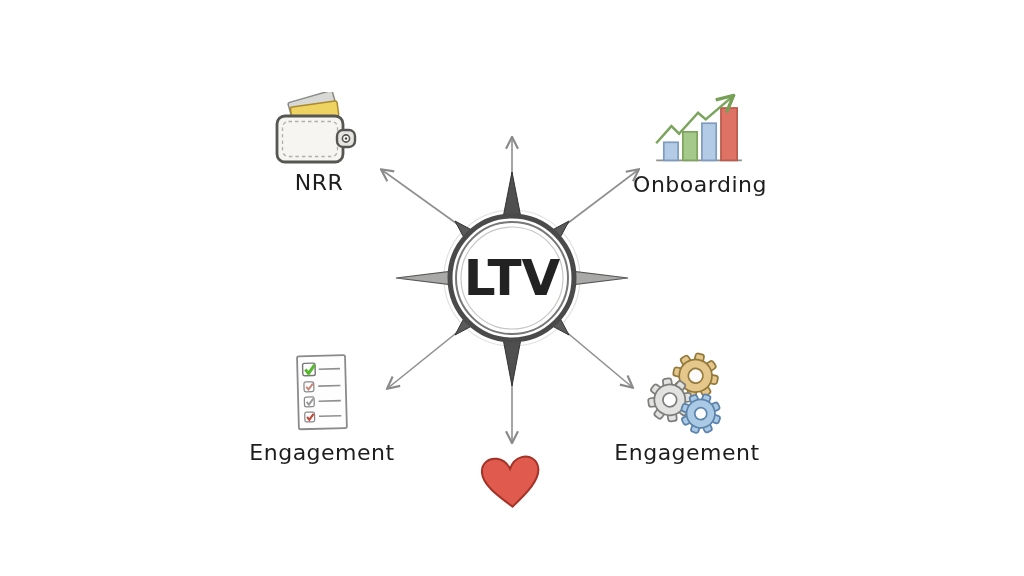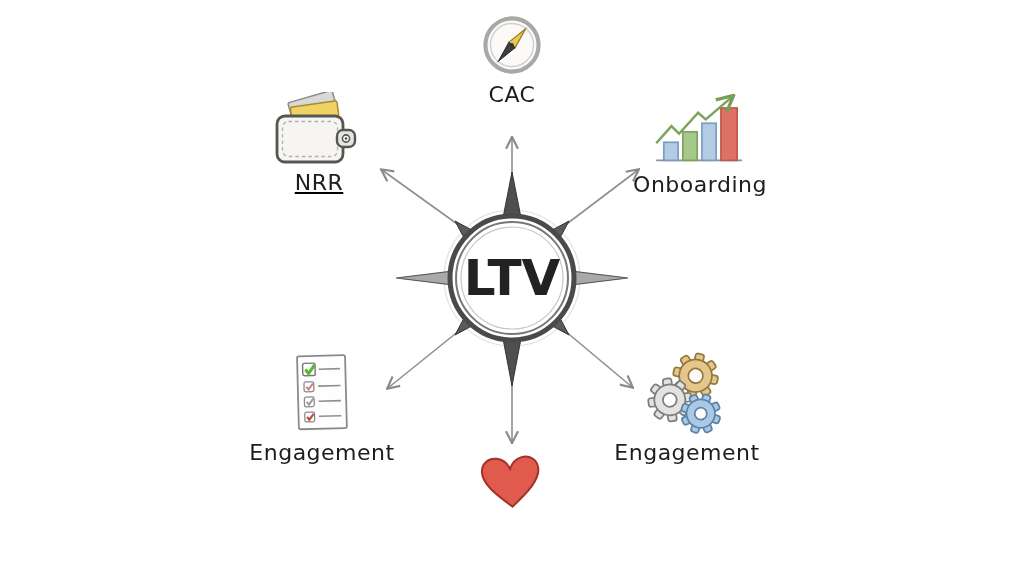--- a/index.html
+++ b/index.html
@@ -6,21 +6,21 @@
   .canvas {
     position:relative; width:1024px; height:576px; overflow:hidden;
     background: radial-gradient(ellipse 130% 130% at 50% 45%, #ffffff 55%, #f2f1ef 100%);
     font-family:"DejaVu Sans", sans-serif;
   }
   .overlay { position:absolute; left:0; top:0; width:1024px; height:576px; }
   .compass-svg { position:absolute; left:372px; top:138px; width:280px; height:280px; }
   .node { position:absolute; display:flex; flex-direction:column; align-items:center; }
   .node .label { font-size:22px; color:#1d1d1d; margin-top:4px; letter-spacing:.5px; white-space:nowrap; }
   .n-cac   { left:427px; top:12px;  width:170px; }
-  .n-nrr   { left:234px; top:92px;  width:170px;text-decoration:underline; }
+  .n-nrr   { left:234px; top:92px;  width:170px; }
   .n-onb   { left:615px; top:88px;  width:170px; }
   .n-engl  { left:237px; top:352px; width:170px; }
   .n-ret   { left:426px; top:452px; width:170px; }
   .n-engr  { left:602px; top:350px; width:170px; }
   svg text.ltv { font-family:"DejaVu Sans", sans-serif; font-weight:bold; }
 </style>
 </head>
 <body>
 
 <div class="canvas">
@@ -57,33 +57,20 @@
       <polygon points="57,57 42,29 29,42" fill="#5a5a5a" stroke="#333" stroke-width="1"></polygon>
       <polygon points="-57,57 -42,29 -29,42" fill="#5a5a5a" stroke="#333" stroke-width="1"></polygon>
     </g>
 
     <circle r="62" fill="#ffffff" stroke="#4a4a4a" stroke-width="5"></circle>
     <circle r="56" fill="none" stroke="#777" stroke-width="2"></circle>
     <circle r="51" fill="none" stroke="#c6c6c4" stroke-width="1.2"></circle>
     <text class="ltv" x="0" y="17" text-anchor="middle" font-size="50" fill="#222">LTV</text>
   </svg>
 
-  <div class="node n-cac">
-    <svg width="66" height="66" viewBox="0 0 72 72">
-      <circle cx="36" cy="36" r="29" fill="#fbfaf8" stroke="#a8a8a6" stroke-width="4.5"></circle>
-      <circle cx="36" cy="36" r="23.5" fill="none" stroke="#cfcfcd" stroke-width="1.5"></circle>
-      <g transform="rotate(40 36 36)">
-        <line x1="36" y1="11" x2="36" y2="61" stroke="#777" stroke-width="1"></line>
-        <polygon points="36,13 40.5,36 31.5,36" stroke="#97802a" stroke-width="1.4" fill="#eec94f"></polygon>
-        <polygon points="36,59 40.5,36 31.5,36" fill="#3e3e3e" stroke="#242424" stroke-width="1"></polygon>
-        <circle cx="36" cy="36" r="2" fill="#333"></circle>
-      </g>
-    </svg>
-    <div class="label">CAC</div>
-  </div>
 
   <div class="node n-nrr">
     <svg width="92" height="74" viewBox="0 0 92 74">
       <g transform="rotate(-16 40 12)">
         <rect x="16" y="4" width="46" height="15" rx="2" stroke="#8a8a88" stroke-width="1.5" fill="#d8d8d6"></rect>
       </g>
       <g transform="rotate(-8 41 19)">
         <rect x="18" y="12" width="47" height="15" rx="2" stroke="#ab8a2e" stroke-width="1.5" fill="#eed262"></rect>
       </g>
       <rect x="4" y="24" width="66" height="46" rx="8" fill="#f6f5f2" stroke="#565654" stroke-width="2.8"></rect>

